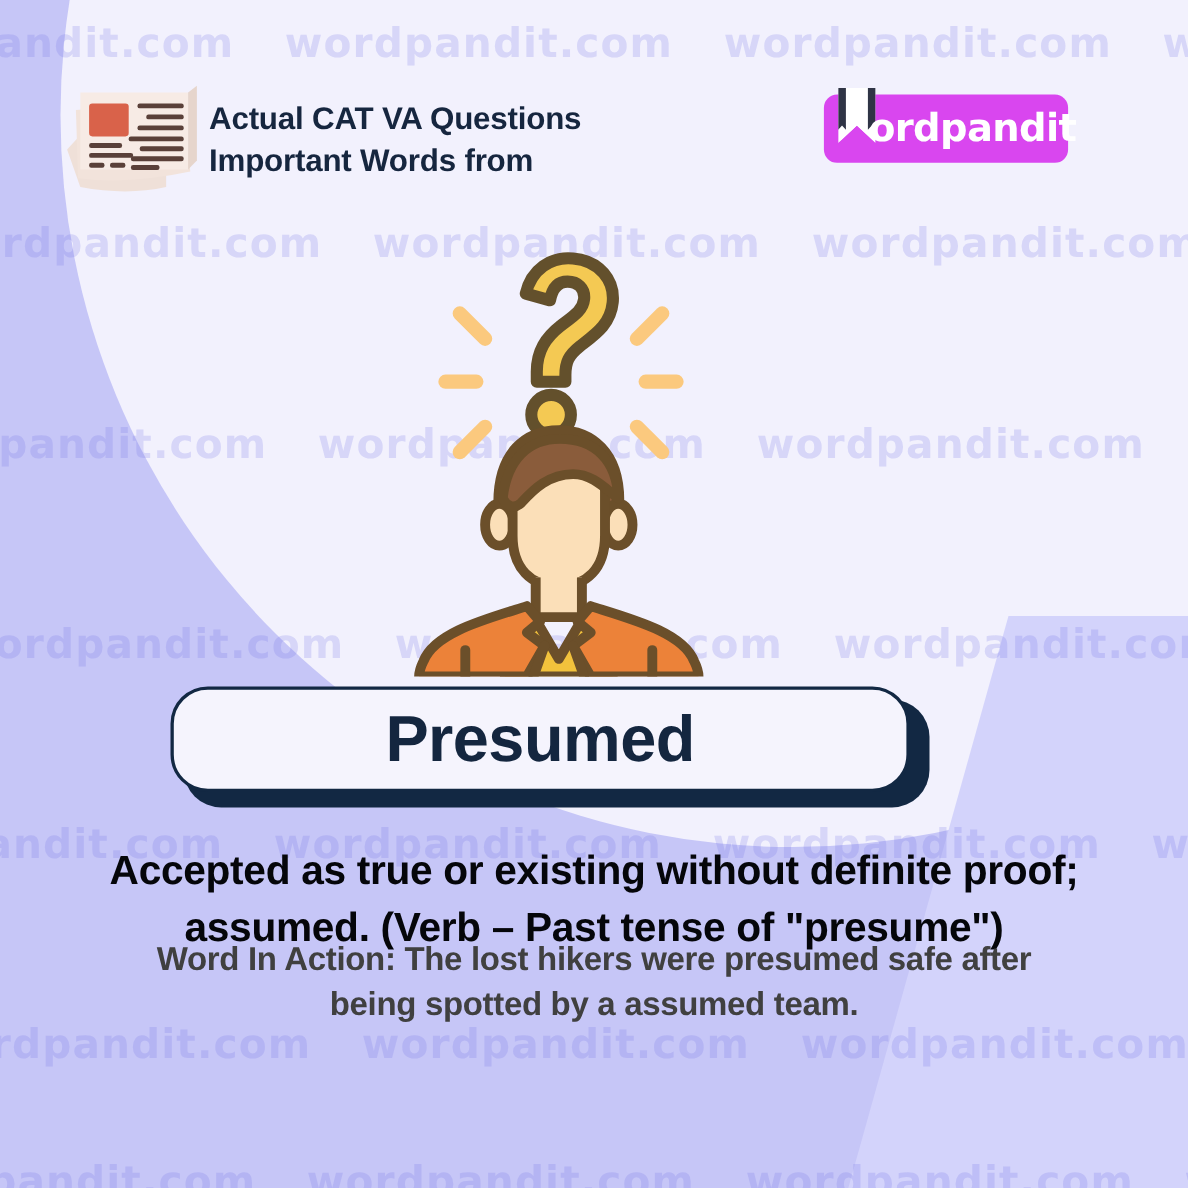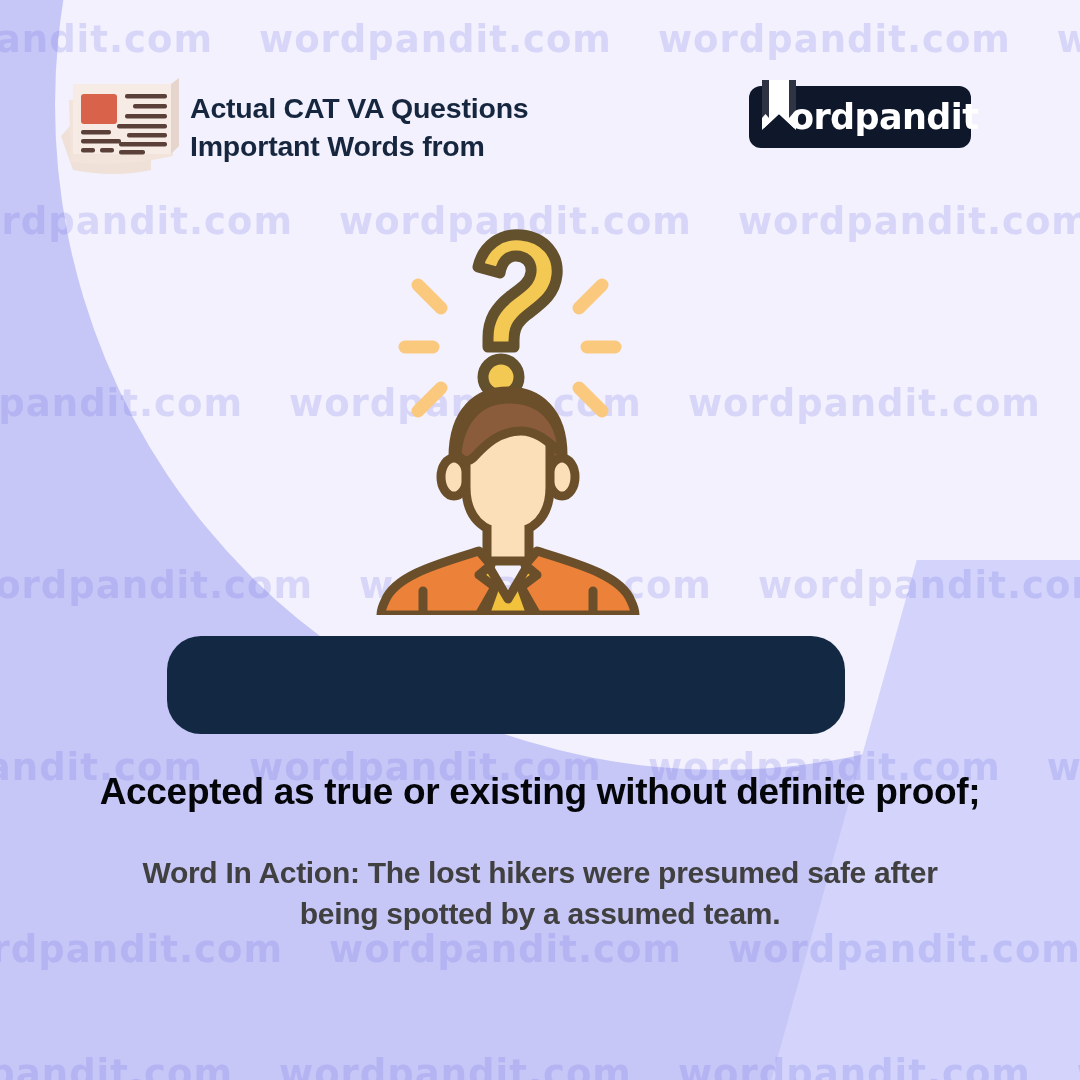--- a/index.html
+++ b/index.html
@@ -70,21 +70,21 @@
     font-weight:800;
     color:#16263f;
     letter-spacing:-0.2px;
   }
   #header-title .l { display:block; white-space:nowrap; }
 
   #logo {
     position:absolute;
     left:749px; top:86px;
     width:222px; height:62px;
-    background:#0f172a;
+    background:#d946ef;
     border-radius:12px;
     display:flex; align-items:center;
   }
   #logo-mark {
     position:absolute; left:13px; top:-6px;
     width:34px; height:52px;
   }
   #logo-text {
     position:absolute; left:41px; top:50%;
     transform:translateY(-50%);
@@ -267,24 +267,28 @@
 
       <line x1="120" y1="392" x2="110" y2="420" stroke="#6b4f2a" stroke-width="9" stroke-linecap="round"></line>
       <line x1="146" y1="392" x2="156" y2="420" stroke="#6b4f2a" stroke-width="9" stroke-linecap="round"></line>
       <line x1="48" y1="396" x2="48" y2="420" stroke="#6b4f2a" stroke-width="9" stroke-linecap="round"></line>
       <line x1="218" y1="396" x2="218" y2="420" stroke="#6b4f2a" stroke-width="9" stroke-linecap="round"></line>
     </g>
   </svg>
 
   <div id="word-card-wrap">
     <div id="word-card-shadow"></div>
+    <div id="word-card">
+      <span id="word-text">Presumed</span>
+    </div>
   </div>
 
   <div id="definition">
     <div>Accepted as true or existing without definite proof;</div>
+    <div>assumed. (Verb – Past tense of "presume")</div>
   </div>
 
   <div id="example">
     <div>Word In Action: The lost hikers were presumed safe after</div>
     <div>being spotted by a assumed team.</div>
   </div>
 
 </div>
 
 </body></html>

